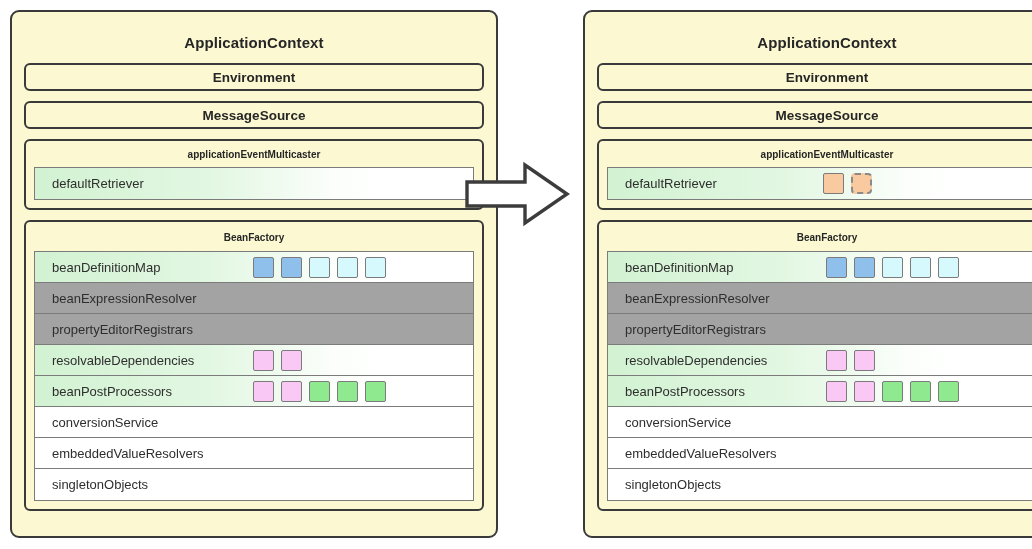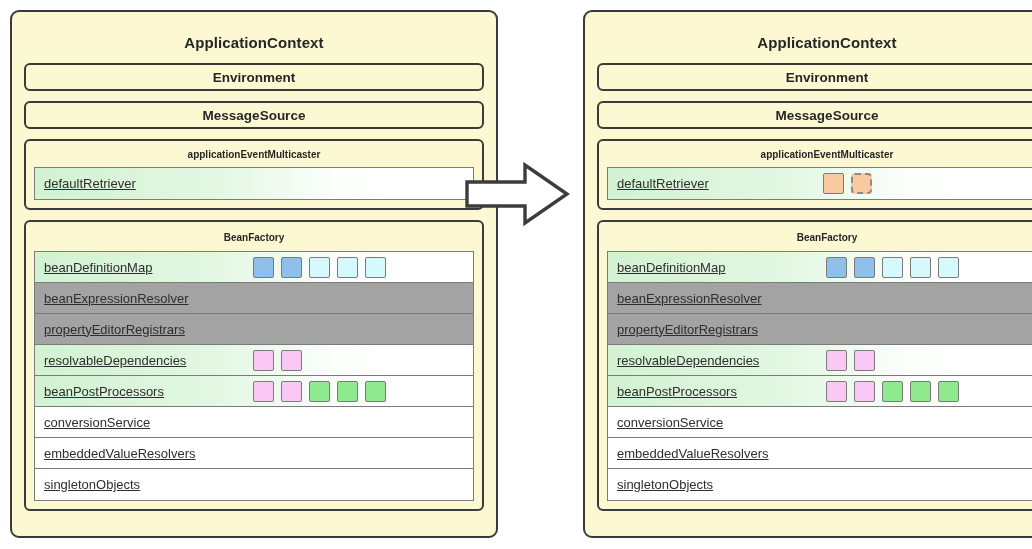--- a/index.html
+++ b/index.html
@@ -94,24 +94,23 @@
     display: flex;
     align-items: center;
     border-bottom: 1.5px solid #7b7b7b;
     background: #ffffff;
     overflow: hidden;
   }
   .row:last-child { border-bottom: none; }
   .row-label {
     font-size: 13px;
     color: #2e2e2e;
-    padding-left: 9px;
+    padding-left: 17px;
     white-space: nowrap;
     z-index: 2;
-    text-decoration: underline;
   }
 
   
   .fill-green   { background: #a3a3a3; }
   .fill-grad    { background: linear-gradient(to right, #d2f2d2 0%, #e2f7e2 40%, #fbfefb 68%, #ffffff 80%, #ffffff 100%); }
   .fill-white   { background: #ffffff; text-align: center; }
 
   
   .slots {
     position: absolute;

